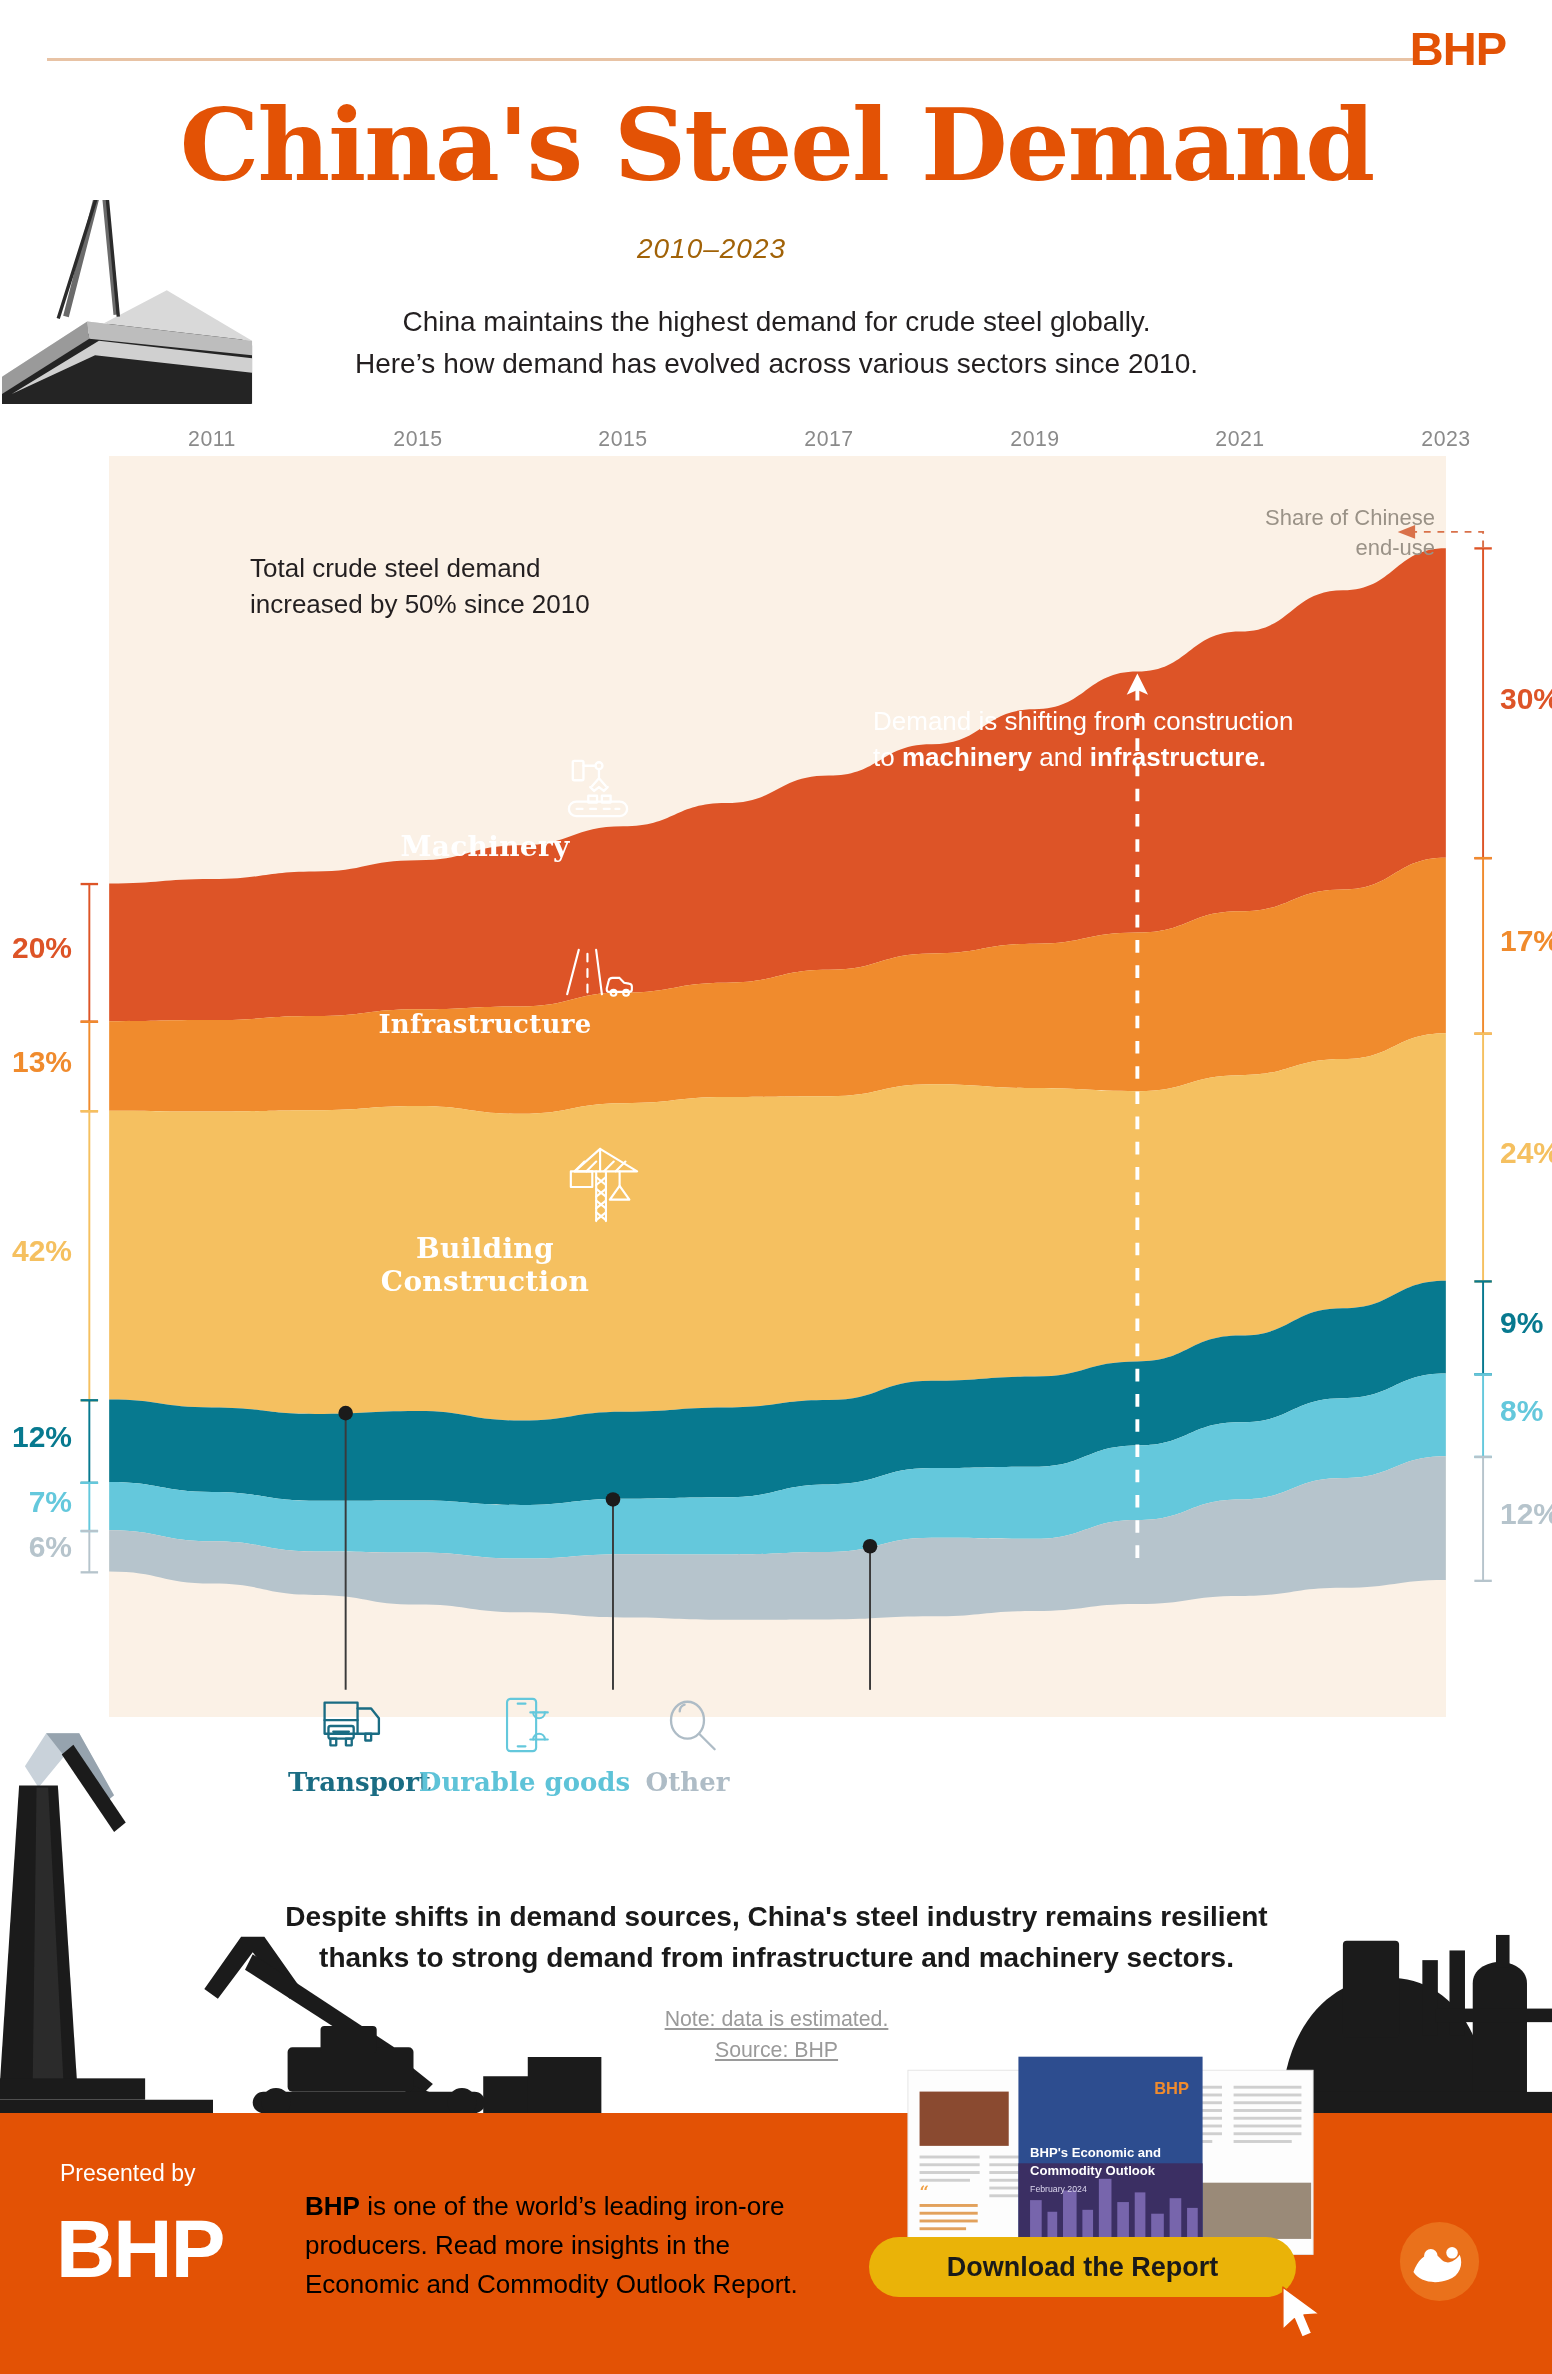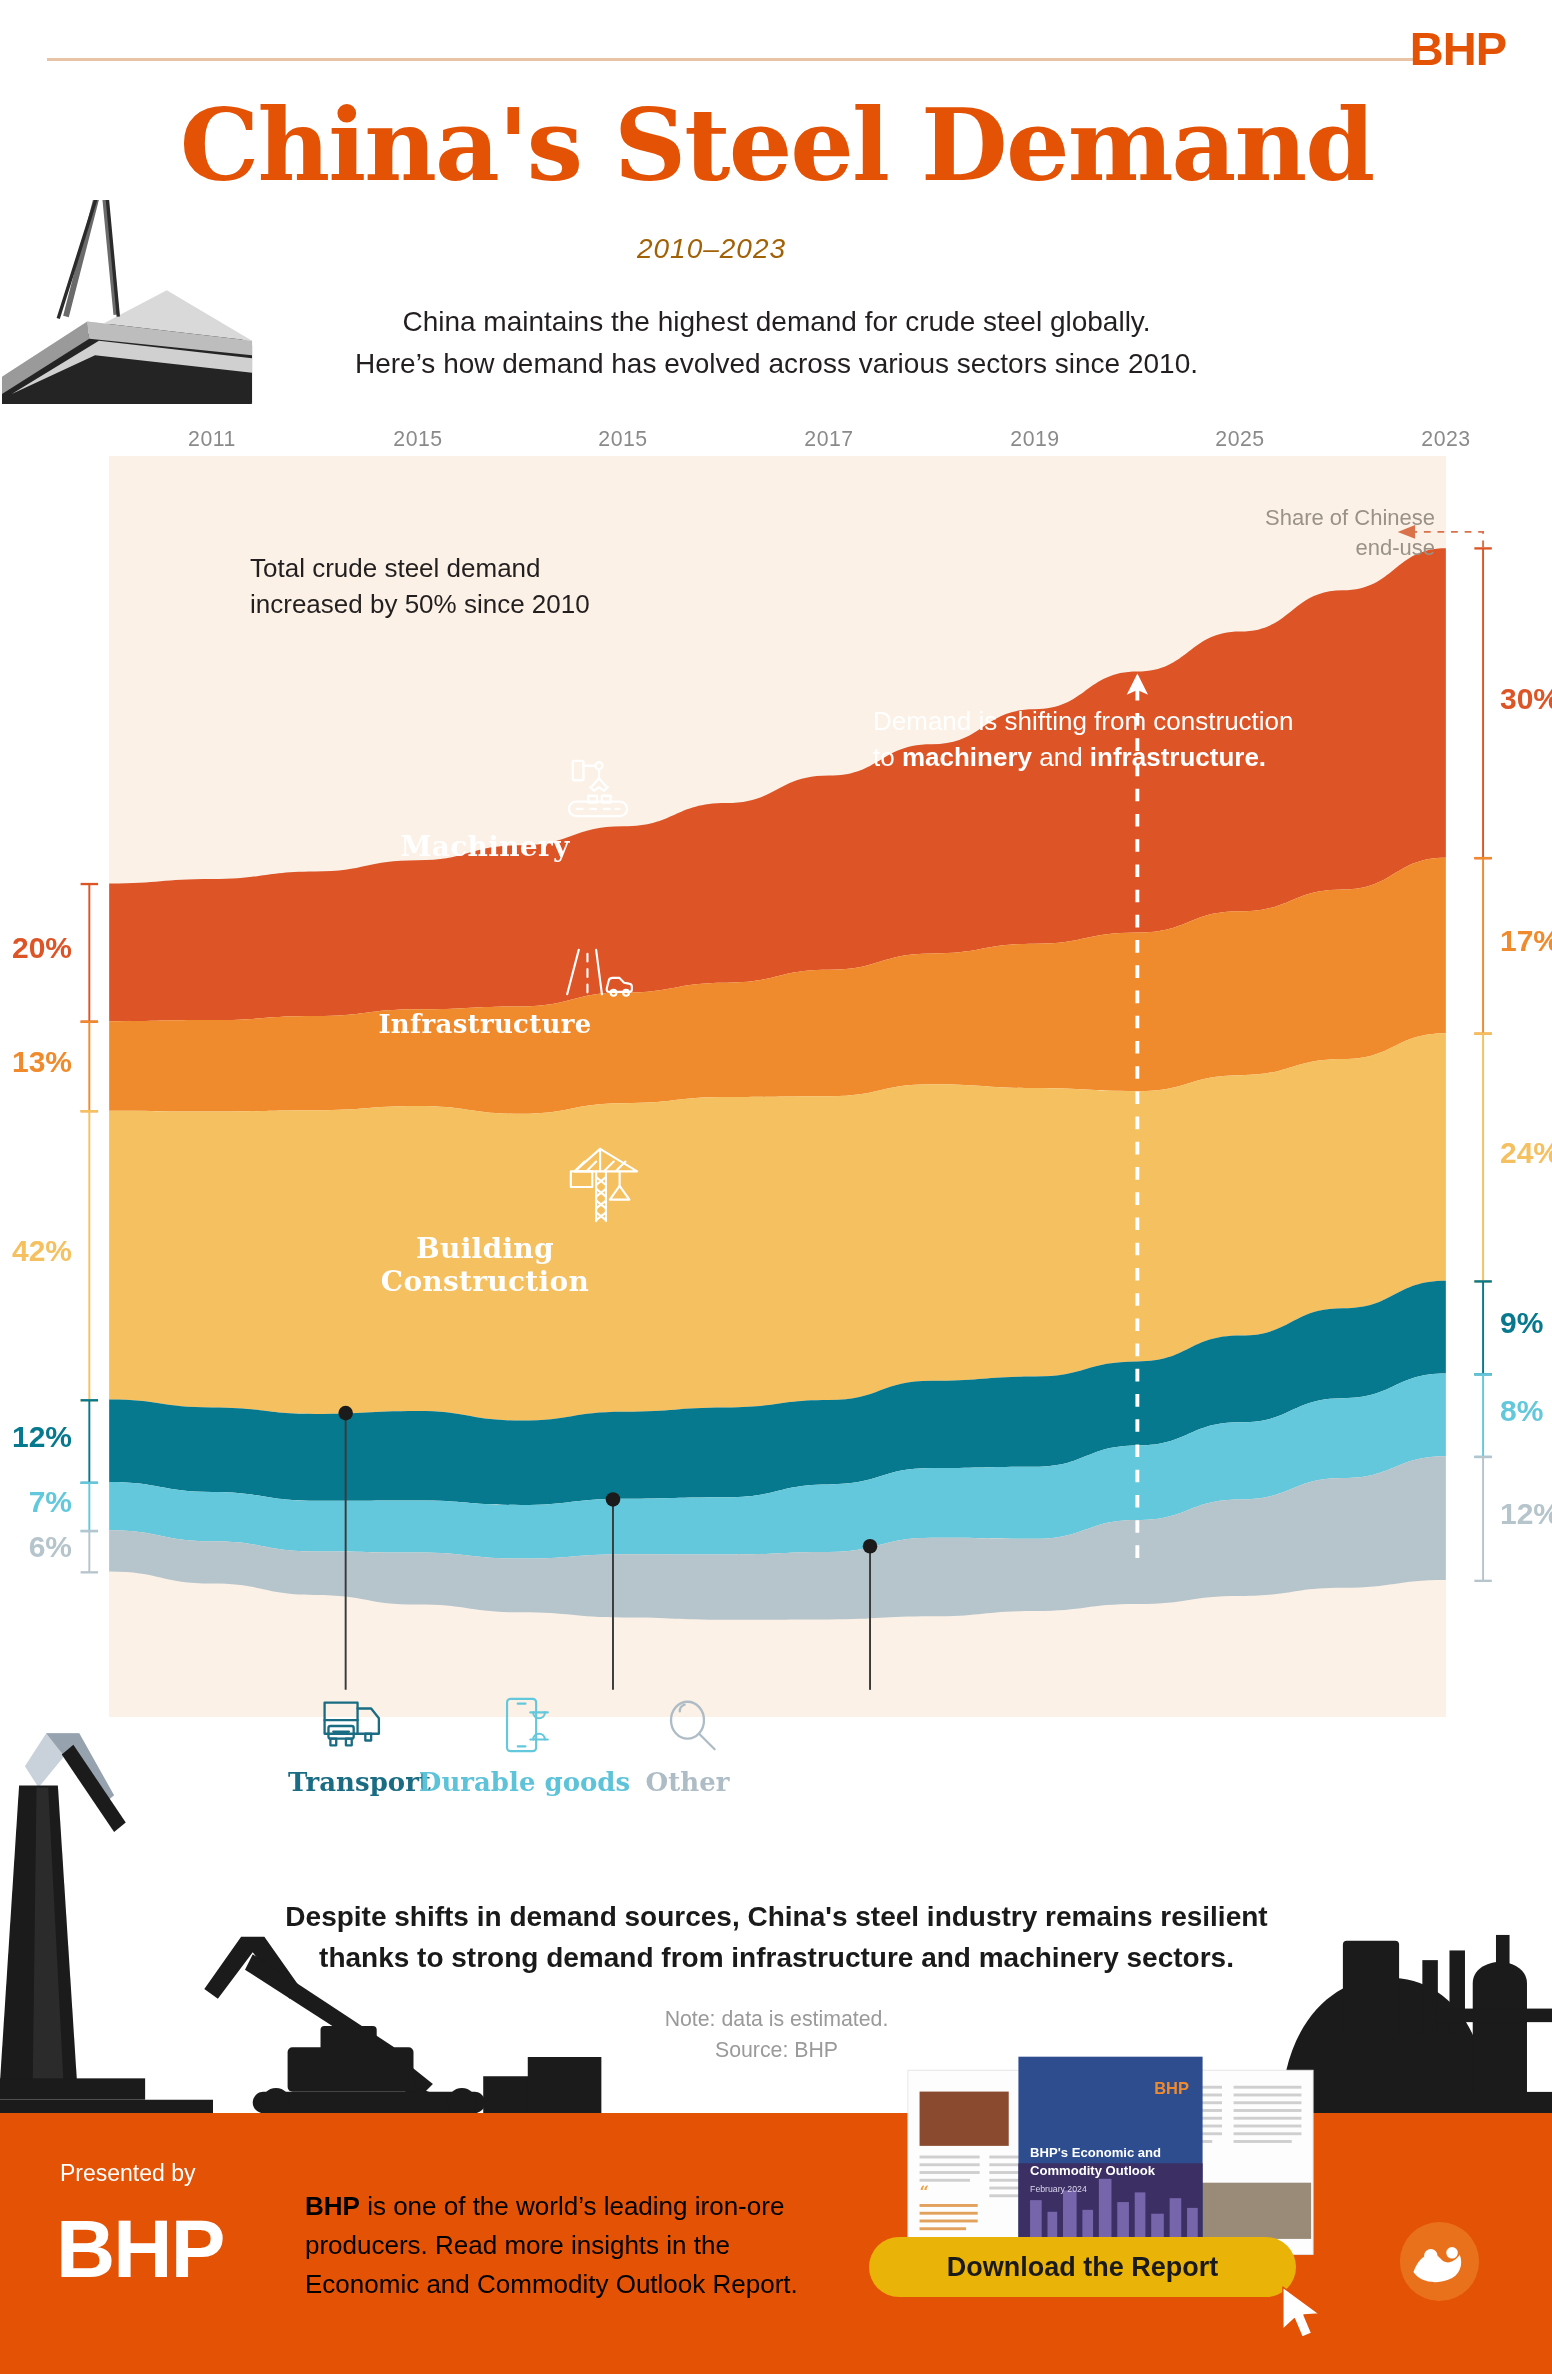--- a/index.html
+++ b/index.html
@@ -99,21 +99,21 @@
   #leg-other     { left: 571px; top: 1693px; }
 
   
   .concl {
     position: absolute; left: 0; top: 1897px; width: 1553px;
     text-align: center; font-size: 28px; font-weight: 700; color:#1a1a1a;
     line-height: 1.45;
   }
   .src {
     position: absolute; left: 0; top: 2004px; width: 1553px;
-    text-align: center; font-size: 21.3px; color:#9a9a9a; line-height: 1.45;
+    text-align: center; font-size: 21.3px; color:#9a9a9a; line-height: 1.45; text-decoration: underline;
   }
 
   
   .footer {
     position:absolute; left:0; top:2113px; width:1553px; height:261px;
     background:#E35205; overflow:hidden;
   }
   .f-presented { position:absolute; left:60px; top:47px; font-size:23px; color:#fff; }
   .f-bhp { position:absolute; left:56px; top:89px; font-size:82px; font-weight:700; color:#fff; letter-spacing:-1.9px;}
   .f-copy { position:absolute; left:305px; top:74px; width:524px; font-size:26px; color:#000000; line-height:1.5; }
@@ -157,21 +157,21 @@
     <div>China maintains the highest demand for crude steel globally.</div>
     <div>Here’s how demand has evolved across various sectors since 2010.</div>
   </div>
 
   <div class="axis-years" id="axisYears">
       <span style="left: 103px;">2011</span>
       <span style="left: 309px;">2015</span>
       <span style="left: 514px;">2015</span>
       <span style="left: 720px;">2017</span>
       <span style="left: 926px;">2019</span>
-      <span style="left: 1131px;">2025</span>
+      <span style="left: 1131px;">2021</span>
       <span style="left: 1337px;">2023</span>
     </div>
 
   <div class="chart-wrap">
     <div class="chart-bg"></div>
     <svg class="chart-svg" id="streamSvg" width="1337" height="1261" viewBox="0 0 1378 1300">
         <path d="M 0.0 440.8 C 53.0 440.8, 53.0 436.2, 106.0 436.2 C 159.0 436.2, 159.0 428.3, 212.0 428.3 C 265.0 428.3, 265.0 416.8, 318.0 416.8 C 371.0 416.8, 371.0 401.4, 424.0 401.4 C 477.0 401.4, 477.0 381.8, 530.0 381.8 C 583.0 381.8, 583.0 357.8, 636.0 357.8 C 689.0 357.8, 689.0 329.5, 742.0 329.5 C 795.0 329.5, 795.0 297.1, 848.0 297.1 C 901.0 297.1, 901.0 261.1, 954.0 261.1 C 1007.0 261.1, 1007.0 222.2, 1060.0 222.2 C 1113.0 222.2, 1113.0 180.9, 1166.0 180.9 C 1219.0 180.9, 1219.0 138.3, 1272.0 138.3 C 1325.0 138.3, 1325.0 95.0, 1378.0 95.0 L  1378.0 414.1 C 1325.0 414.1, 1325.0 446.8, 1272.0 446.8 C 1219.0 446.8, 1219.0 469.3, 1166.0 469.3 C 1113.0 469.3, 1113.0 491.3, 1060.0 491.3 C 1007.0 491.3, 1007.0 502.8, 954.0 502.8 C 901.0 502.8, 901.0 512.9, 848.0 512.9 C 795.0 512.9, 795.0 529.6, 742.0 529.6 C 689.0 529.6, 689.0 543.0, 636.0 543.0 C 583.0 543.0, 583.0 553.1, 530.0 553.1 C 477.0 553.1, 477.0 567.4, 424.0 567.4 C 371.0 567.4, 371.0 570.3, 318.0 570.3 C 265.0 570.3, 265.0 577.4, 212.0 577.4 C 159.0 577.4, 159.0 581.5, 106.0 581.5 C 53.0 581.5, 53.0 582.7, 0.0 582.7 Z" fill="#DD5427"></path>
         <path d="M 0.0 582.7 C 53.0 582.7, 53.0 581.5, 106.0 581.5 C 159.0 581.5, 159.0 577.4, 212.0 577.4 C 265.0 577.4, 265.0 570.3, 318.0 570.3 C 371.0 570.3, 371.0 567.4, 424.0 567.4 C 477.0 567.4, 477.0 553.1, 530.0 553.1 C 583.0 553.1, 583.0 543.0, 636.0 543.0 C 689.0 543.0, 689.0 529.6, 742.0 529.6 C 795.0 529.6, 795.0 512.9, 848.0 512.9 C 901.0 512.9, 901.0 502.8, 954.0 502.8 C 1007.0 502.8, 1007.0 491.3, 1060.0 491.3 C 1113.0 491.3, 1113.0 469.3, 1166.0 469.3 C 1219.0 469.3, 1219.0 446.8, 1272.0 446.8 C 1325.0 446.8, 1325.0 414.1, 1378.0 414.1 L  1378.0 595.0 C 1325.0 595.0, 1325.0 621.6, 1272.0 621.6 C 1219.0 621.6, 1219.0 638.3, 1166.0 638.3 C 1113.0 638.3, 1113.0 654.8, 1060.0 654.8 C 1007.0 654.8, 1007.0 651.6, 954.0 651.6 C 901.0 651.6, 901.0 647.8, 848.0 647.8 C 795.0 647.8, 795.0 660.1, 742.0 660.1 C 689.0 660.1, 689.0 660.9, 636.0 660.9 C 583.0 660.9, 583.0 667.2, 530.0 667.2 C 477.0 667.2, 477.0 678.1, 424.0 678.1 C 371.0 678.1, 371.0 670.0, 318.0 670.0 C 265.0 670.0, 265.0 674.4, 212.0 674.4 C 159.0 674.4, 159.0 675.9, 106.0 675.9 C 53.0 675.9, 53.0 674.9, 0.0 674.9 Z" fill="#F08B2D"></path>
         <path d="M 0.0 674.9 C 53.0 674.9, 53.0 675.9, 106.0 675.9 C 159.0 675.9, 159.0 674.4, 212.0 674.4 C 265.0 674.4, 265.0 670.0, 318.0 670.0 C 371.0 670.0, 371.0 678.1, 424.0 678.1 C 477.0 678.1, 477.0 667.2, 530.0 667.2 C 583.0 667.2, 583.0 660.9, 636.0 660.9 C 689.0 660.9, 689.0 660.1, 742.0 660.1 C 795.0 660.1, 795.0 647.8, 848.0 647.8 C 901.0 647.8, 901.0 651.6, 954.0 651.6 C 1007.0 651.6, 1007.0 654.8, 1060.0 654.8 C 1113.0 654.8, 1113.0 638.3, 1166.0 638.3 C 1219.0 638.3, 1219.0 621.6, 1272.0 621.6 C 1325.0 621.6, 1325.0 595.0, 1378.0 595.0 L  1378.0 850.3 C 1325.0 850.3, 1325.0 878.7, 1272.0 878.7 C 1219.0 878.7, 1219.0 906.8, 1166.0 906.8 C 1113.0 906.8, 1113.0 933.5, 1060.0 933.5 C 1007.0 933.5, 1007.0 949.0, 954.0 949.0 C 901.0 949.0, 901.0 953.4, 848.0 953.4 C 795.0 953.4, 795.0 973.2, 742.0 973.2 C 689.0 973.2, 689.0 980.9, 636.0 980.9 C 583.0 980.9, 583.0 985.3, 530.0 985.3 C 477.0 985.3, 477.0 994.4, 424.0 994.4 C 371.0 994.4, 371.0 984.6, 318.0 984.6 C 265.0 984.6, 265.0 987.6, 212.0 987.6 C 159.0 987.6, 159.0 980.9, 106.0 980.9 C 53.0 980.9, 53.0 972.7, 0.0 972.7 Z" fill="#F5C060"></path>
         <path d="M 0.0 972.7 C 53.0 972.7, 53.0 980.9, 106.0 980.9 C 159.0 980.9, 159.0 987.6, 212.0 987.6 C 265.0 987.6, 265.0 984.6, 318.0 984.6 C 371.0 984.6, 371.0 994.4, 424.0 994.4 C 477.0 994.4, 477.0 985.3, 530.0 985.3 C 583.0 985.3, 583.0 980.9, 636.0 980.9 C 689.0 980.9, 689.0 973.2, 742.0 973.2 C 795.0 973.2, 795.0 953.4, 848.0 953.4 C 901.0 953.4, 901.0 949.0, 954.0 949.0 C 1007.0 949.0, 1007.0 933.5, 1060.0 933.5 C 1113.0 933.5, 1113.0 906.8, 1166.0 906.8 C 1219.0 906.8, 1219.0 878.7, 1272.0 878.7 C 1325.0 878.7, 1325.0 850.3, 1378.0 850.3 L  1378.0 946.0 C 1325.0 946.0, 1325.0 971.3, 1272.0 971.3 C 1219.0 971.3, 1219.0 996.2, 1166.0 996.2 C 1113.0 996.2, 1113.0 1020.1, 1060.0 1020.1 C 1007.0 1020.1, 1007.0 1042.0, 954.0 1042.0 C 901.0 1042.0, 901.0 1043.4, 848.0 1043.4 C 795.0 1043.4, 795.0 1060.2, 742.0 1060.2 C 689.0 1060.2, 689.0 1073.5, 636.0 1073.5 C 583.0 1073.5, 583.0 1075.0, 530.0 1075.0 C 477.0 1075.0, 477.0 1081.4, 424.0 1081.4 C 371.0 1081.4, 371.0 1076.7, 318.0 1076.7 C 265.0 1076.7, 265.0 1077.1, 212.0 1077.1 C 159.0 1077.1, 159.0 1068.0, 106.0 1068.0 C 53.0 1068.0, 53.0 1057.8, 0.0 1057.8 Z" fill="#07798F"></path>

